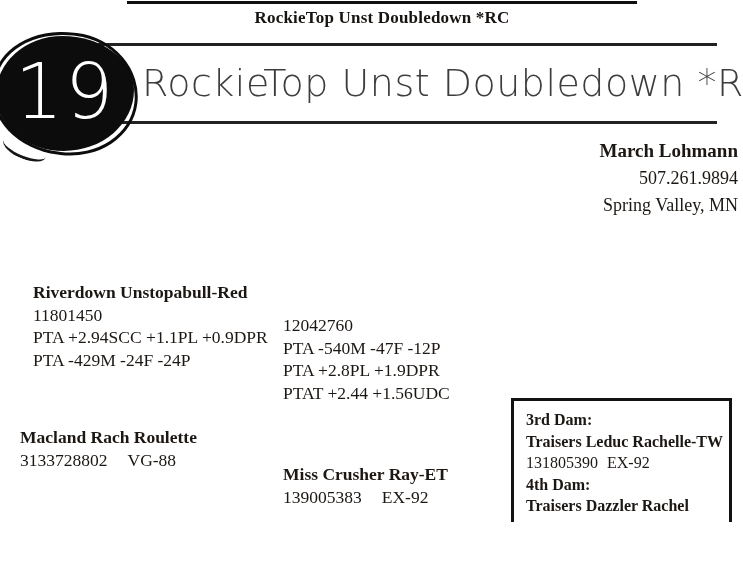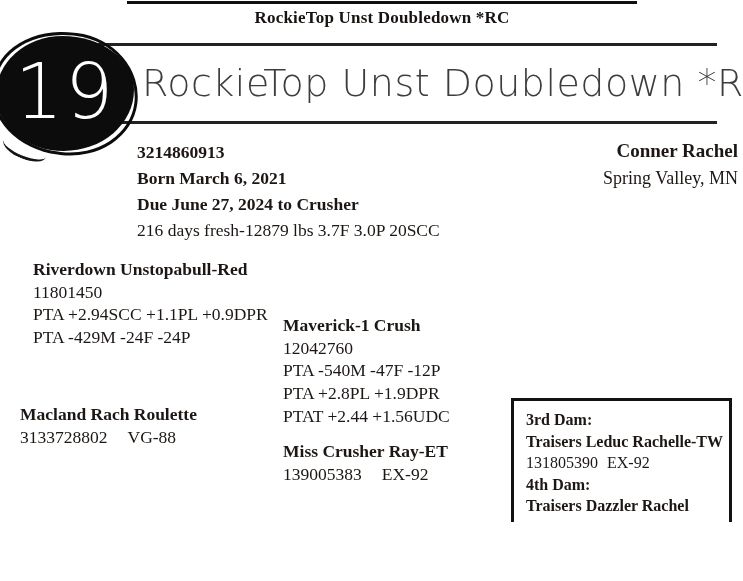--- a/index.html
+++ b/index.html
@@ -47,21 +47,21 @@
     letter-spacing:.5px;white-space:nowrap;
   }
   
   .reg-block{position:absolute;left:137px;top:139px;font-size:17.5px;line-height:26px;}
   .reg-block .b{font-weight:bold;}
   
   .consignor{position:absolute;right:5px;top:137px;text-align:right;font-size:18px;line-height:27.5px;}
   .consignor .name{font-weight:bold;font-size:19px;}
   
   .ped{position:absolute;font-size:17.5px;line-height:22.7px;white-space:nowrap;}
-  .ped .name{font-weight:bold;}
+  .ped .name{font-weight:bold;margin-top:23px;}
   .sire-block{left:33px;top:258px;}
   .dam-block{left:20px;top:403px;}
   .msire-block{left:283px;top:314px;}
   .mdam-block{left:283px;top:440px;}
   .score-gap{margin-left:20px;}
   
   .dam-box{
     position:absolute;left:511px;top:398px;width:221px;height:158px;
     border:3px solid #121212;box-sizing:border-box;
     padding:8px 6px 0 12px;
@@ -81,46 +81,40 @@
 
   <div class="band-line upper"></div>
   <div class="band-line lower"></div>
 
   <div class="lot-circle">
     <div class="lot-number">19</div>
   </div>
 
   <div class="big-title">RockieTop Unst Doubledown *RC</div>
 
-  <div class="reg-block">
-    <div class="b">3214860913</div>
-    <div class="b">Born March 6, 2021</div>
-    <div class="b">Due June 27, 2024 to Crusher</div>
-    <div>216 days fresh-12879 lbs 3.7F 3.0P 20SCC</div>
-  </div>
 
   <div class="consignor">
-    <div class="name">Conner Rachel</div>
+    <div class="name">March Lohmann</div>
+    <div>507.261.9894</div>
     <div>Spring Valley, MN</div>
   </div>
 
   <div class="ped sire-block">
     <div class="name">Riverdown Unstopabull-Red</div>
     <div>11801450</div>
     <div>PTA +2.94SCC +1.1PL +0.9DPR</div>
     <div>PTA -429M -24F -24P</div>
   </div>
 
   <div class="ped dam-block">
     <div class="name">Macland Rach Roulette</div>
     <div><span>3133728802</span><span class="score-gap">VG-88</span></div>
   </div>
 
   <div class="ped msire-block">
-    <div class="name">Maverick-1 Crush</div>
     <div>12042760</div>
     <div>PTA -540M -47F -12P</div>
     <div>PTA +2.8PL +1.9DPR</div>
     <div>PTAT +2.44 +1.56UDC</div>
   </div>
 
   <div class="ped mdam-block">
     <div class="name">Miss Crusher Ray-ET</div>
     <div><span>139005383</span><span class="score-gap">EX-92</span></div>
   </div>

